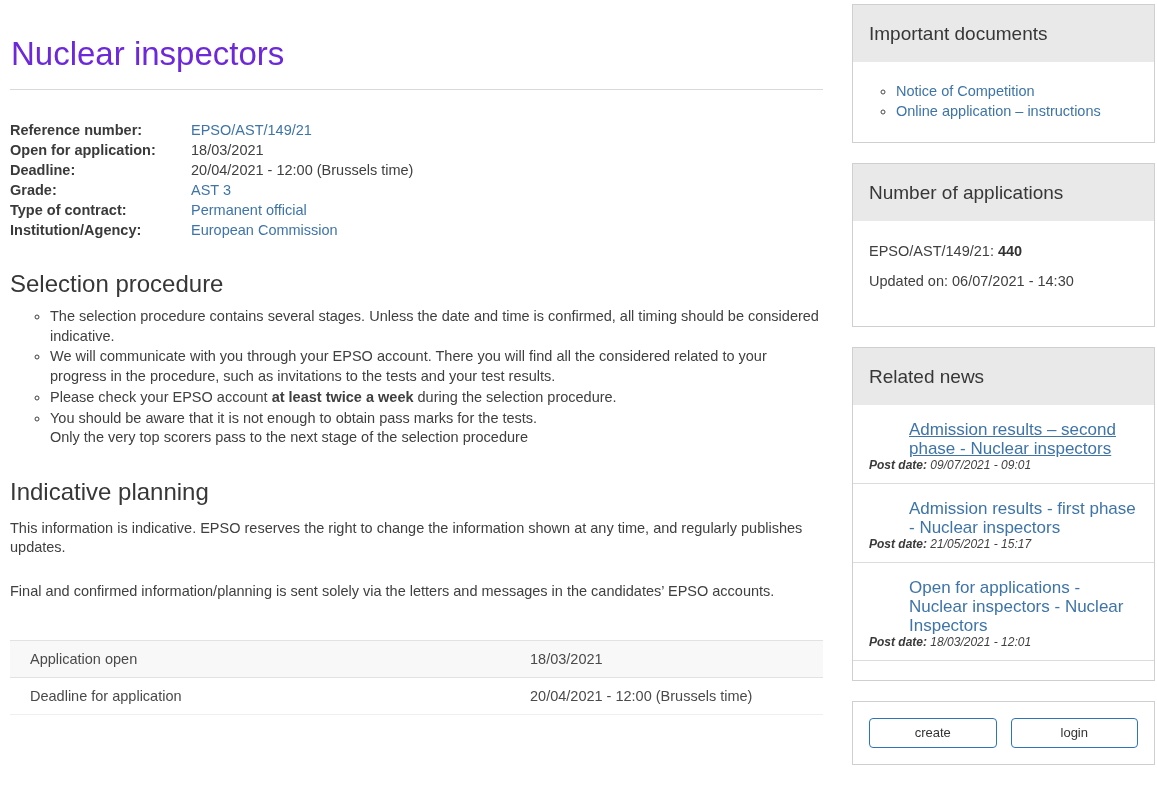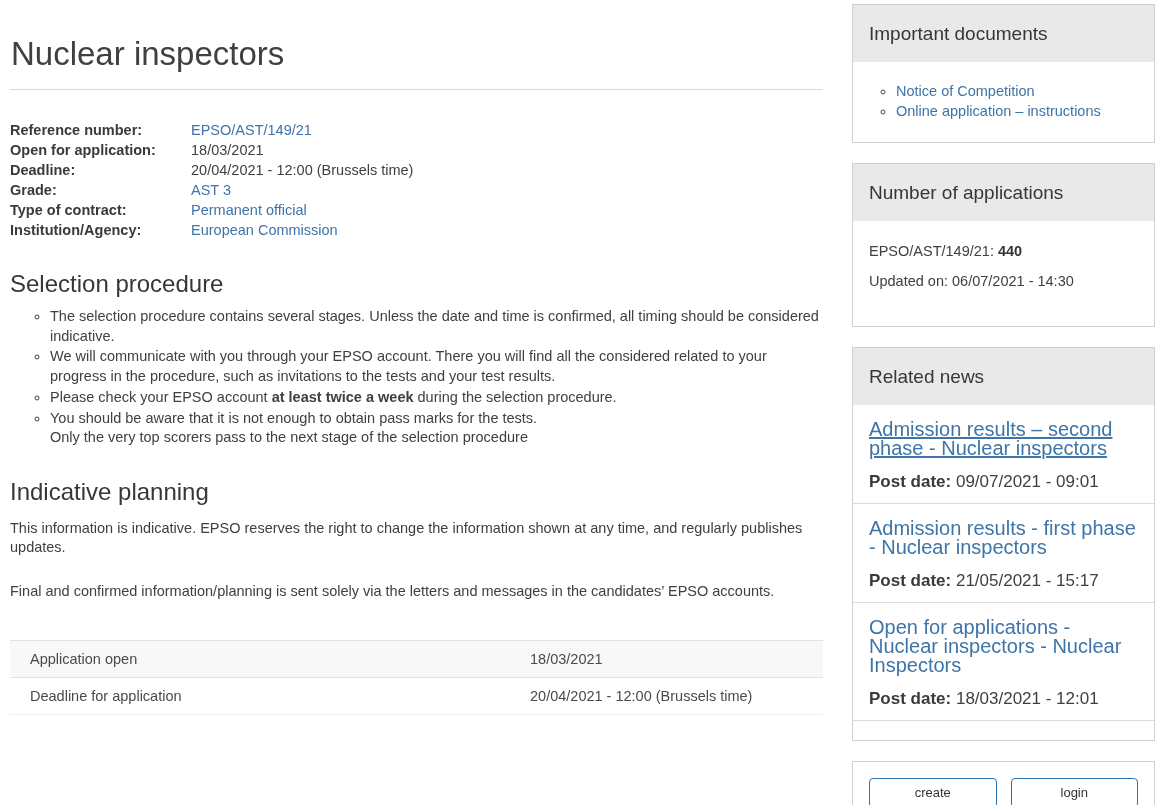--- a/index.html
+++ b/index.html
@@ -7,21 +7,21 @@
   body {
     font-family: "Liberation Sans", sans-serif;
     color: #404040;
     width: 1157px;
   }
   .page { position: relative; width: 1157px; height: 805px; overflow: hidden; background: #fff; }
 
   
   .main { position: absolute; left: 10px; top: 0; width: 813px; }
   .page-title {
-    font-size: 33px; font-weight: 500; color: #404040;
+    font-size: 33px; font-weight: 500; color: #6d28d9;
     margin: 36px 0 17px 1px; line-height: 36px;
   }
   .title-rule { border: none; border-top: 1px solid #d9d9d9; margin: 0; }
 
   .details { margin-top: 30px; font-size: 14.5px; line-height: 20px; }
   .drow { display: flex; }
   .dlabel { width: 181px; flex-shrink: 0; font-weight: bold; color: #3a3a3a; }
   a.link, .dvalue.link { color: #3e74a8; text-decoration: none; cursor: pointer; }
   .dvalue.text { color: #404040; }
 
@@ -64,25 +64,25 @@
   }
   .doc-list li a { color: #3e74a8; text-decoration: none; cursor: pointer; }
 
   .apps-line { margin: 9px 0 0 0; font-size: 14.5px; }
   .apps-line + .apps-line { margin-top: 14px; margin-bottom: 24px; }
   .apps-count { font-weight: bold; color: #333; }
 
   .news-item { padding: 15px 16px 11px; }
   .news-item + .news-item { border-top: 1px solid #dcdcdc; }
   .news-link {
-    color: #3e74a8; font-size: 20px; line-height: 19px;
-    text-decoration: none; cursor: pointer; display: inline-block;
+    color: #3e74a8; font-size: 17px; line-height: 19px;
+    text-decoration: none; cursor: pointer; display: inline-block; margin-left: 40px;
   }
   .news-link.underlined { text-decoration: underline; }
-  .post-date { margin-top: 13px; font-size: 17px; color: #404040; }
+  .post-date { font-size: 12px; color: #404040; font-style: italic; }
   .post-date strong { color: #3a3a3a; }
   .news-footer { border-top: 1px solid #dcdcdc; height: 20px; }
 
   .account-body { padding: 16px; display: flex; gap: 14px; }
   .btn {
     flex: 1; height: 30px;
     background: #fff; border: 1px solid #2e75b6; border-radius: 4px;
     font-family: "Liberation Sans", sans-serif; font-size: 13px; color: #333;
     cursor: pointer; line-height: 26px; text-align: center;
   }

